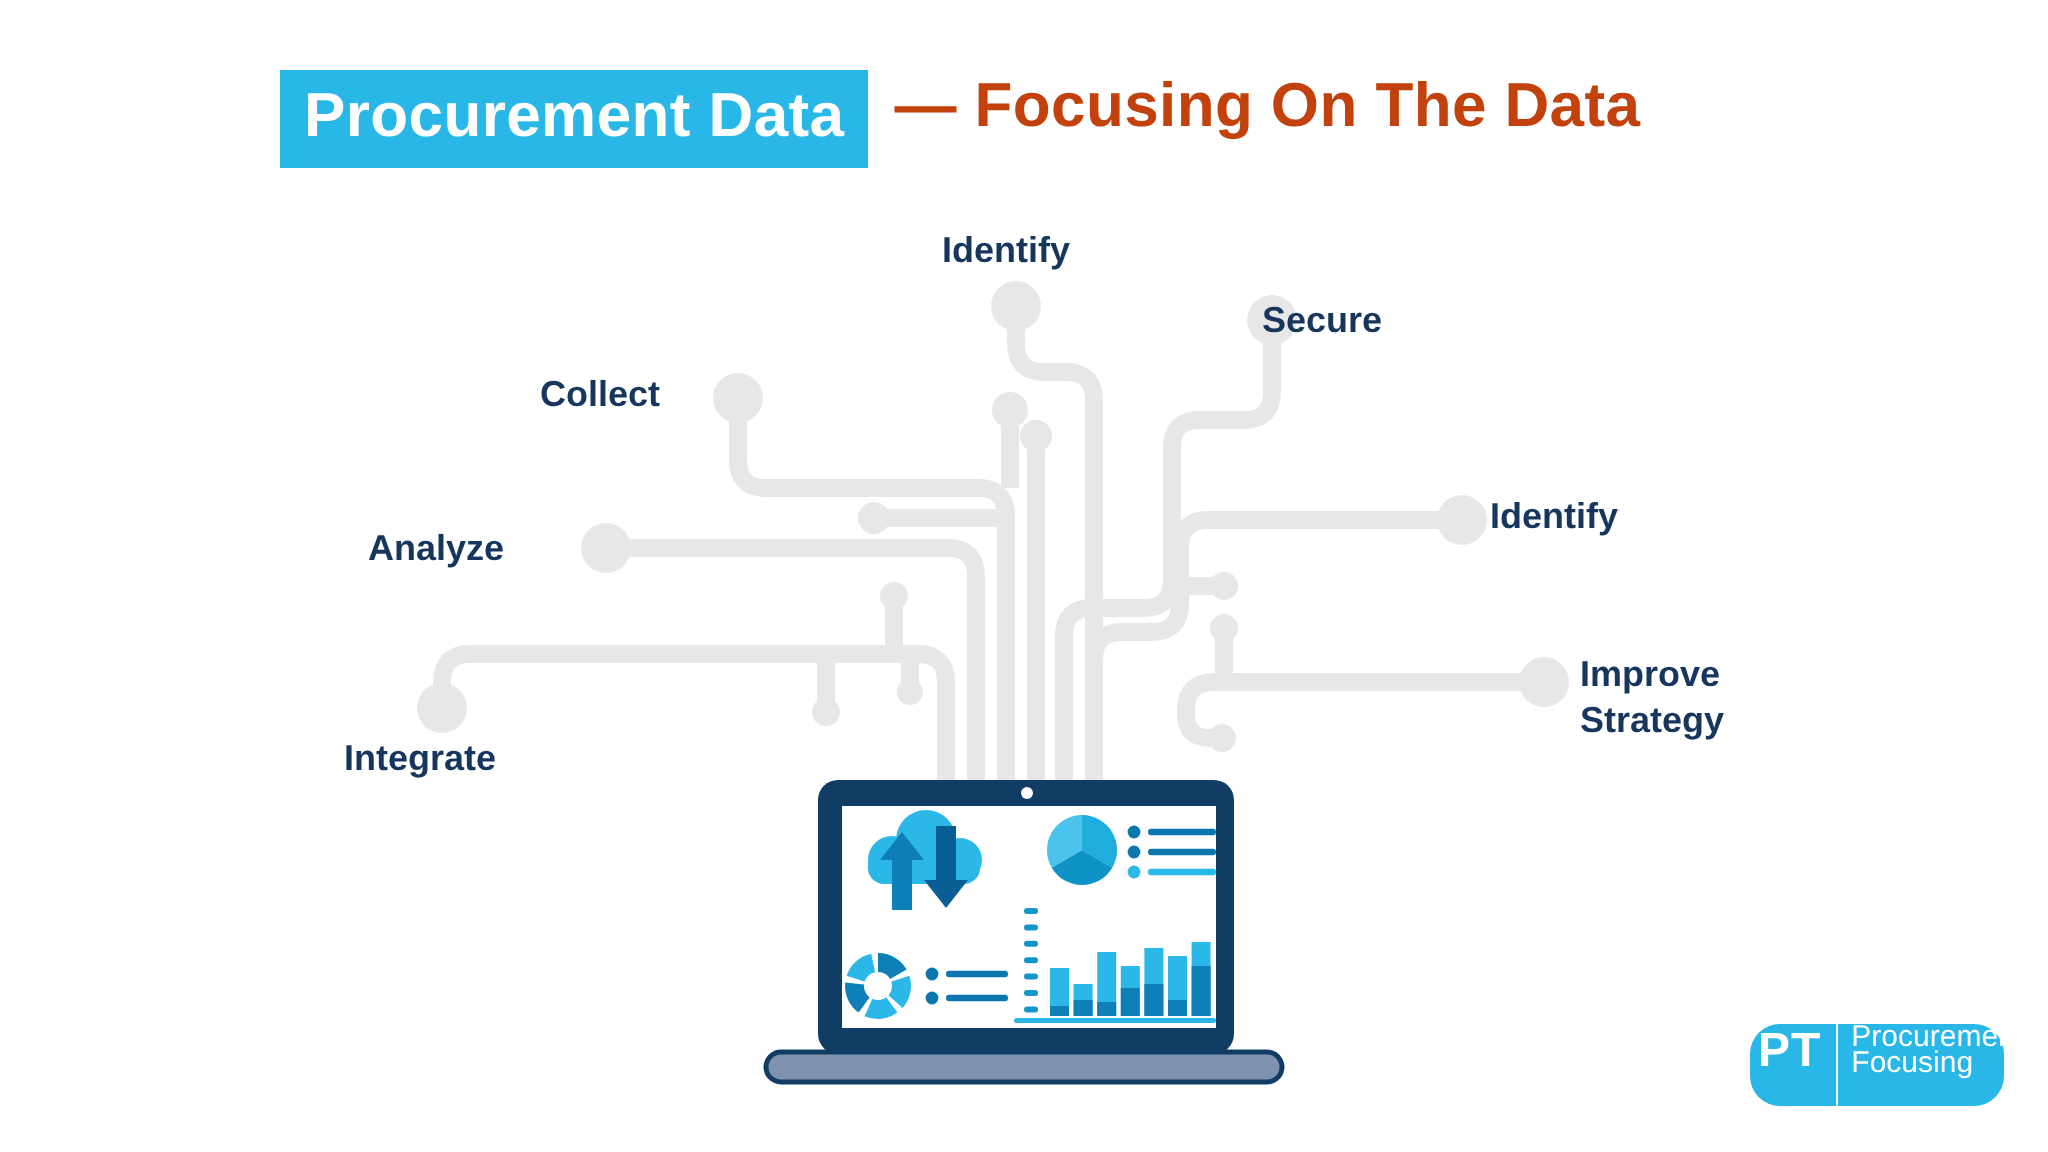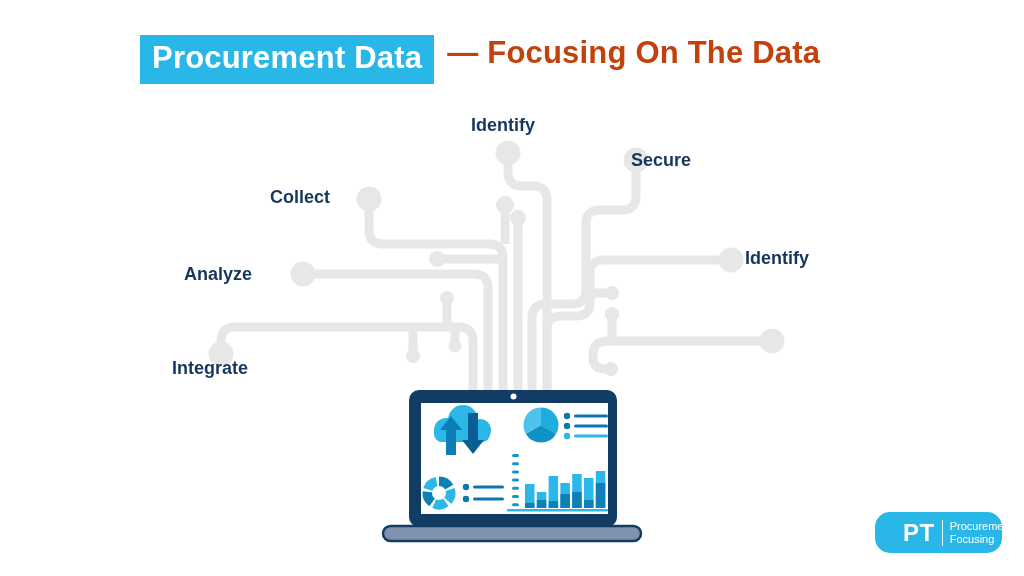--- a/index.html
+++ b/index.html
@@ -11,32 +11,32 @@
   .title{position:absolute;left:140px;top:35px;display:flex;align-items:flex-start;
          font-weight:700;font-size:31px;letter-spacing:0.2px;white-space:nowrap;}
   .title-highlight{background:#29b7e8;color:#ffffff;padding:5px 12px 8px 12px;}
   .title-plain{color:#c2410c;margin-left:13px;}
   
   .step{position:absolute;color:#17365e;font-weight:700;font-size:18px;line-height:23px;}
   #step-identify {left:471px;top:114px;}
   #step-secure   {left:631px;top:149px;}
   #step-collect  {left:270px;top:186px;}
   #step-analyze  {left:184px;top:263px;}
-  #step-integrate{left:172px;top:357px;text-align:right;}
+  #step-integrate{left:172px;top:368px;text-align:right;}
   #step-optimize {left:745px;top:247px;}
   #step-improve  {left:790px;top:326px;width:104px;}
   
   #art{position:absolute;left:0;top:0;width:1024px;height:576px;}
   
   .logo{position:absolute;left:875px;top:512px;width:127px;height:41px;background:#29b7e8;
-        border-radius:15px;display:flex;align-items:center;color:#ffffff;box-sizing:border-box;
-        padding-left:28px;}
+        border-radius:15px;display:flex;color:#ffffff;box-sizing:border-box;
+        padding-left:4px;}
   .logo-initials{font-weight:700;font-size:24px;letter-spacing:0.5px;}
   .logo-name{border-left:1.5px solid rgba(255,255,255,0.9);margin-left:7px;padding-left:7px;
-             font-size:11px;line-height:13px;font-weight:400;display:flex;flex-direction:column;}
+             font-size:15px;line-height:13px;font-weight:400;display:flex;flex-direction:column;}
 </style>
 </head>
 <body>
 
 <div id="canvas">
 
   <svg id="art" viewBox="0 0 1024 576" xmlns="http://www.w3.org/2000/svg">
 
     <g stroke="#e7e7e7" stroke-width="9" fill="none" stroke-linejoin="round">
       <path d="M508 153 V172 Q508 186 522 186 H533 Q547 186 547 200 V392"></path>
@@ -155,20 +155,21 @@
     <span class="title-highlight">Procurement Data</span>
     <span class="title-plain">— Focusing On The Data</span>
   </div>
 
   <div class="step" id="step-identify">Identify</div>
   <div class="step" id="step-secure">Secure</div>
   <div class="step" id="step-collect">Collect</div>
   <div class="step" id="step-analyze">Analyze</div>
   <div class="step" id="step-integrate">Integrate</div>
   <div class="step" id="step-optimize">Identify</div>
+  <div class="step" id="step-improve">Improve Strategy</div>
 
   <div class="logo">
     <span class="logo-initials">PT</span>
     <span class="logo-name">
       <span>Procurement</span>
       <span>Focusing</span>
     </span>
   </div>
 
 </div>

